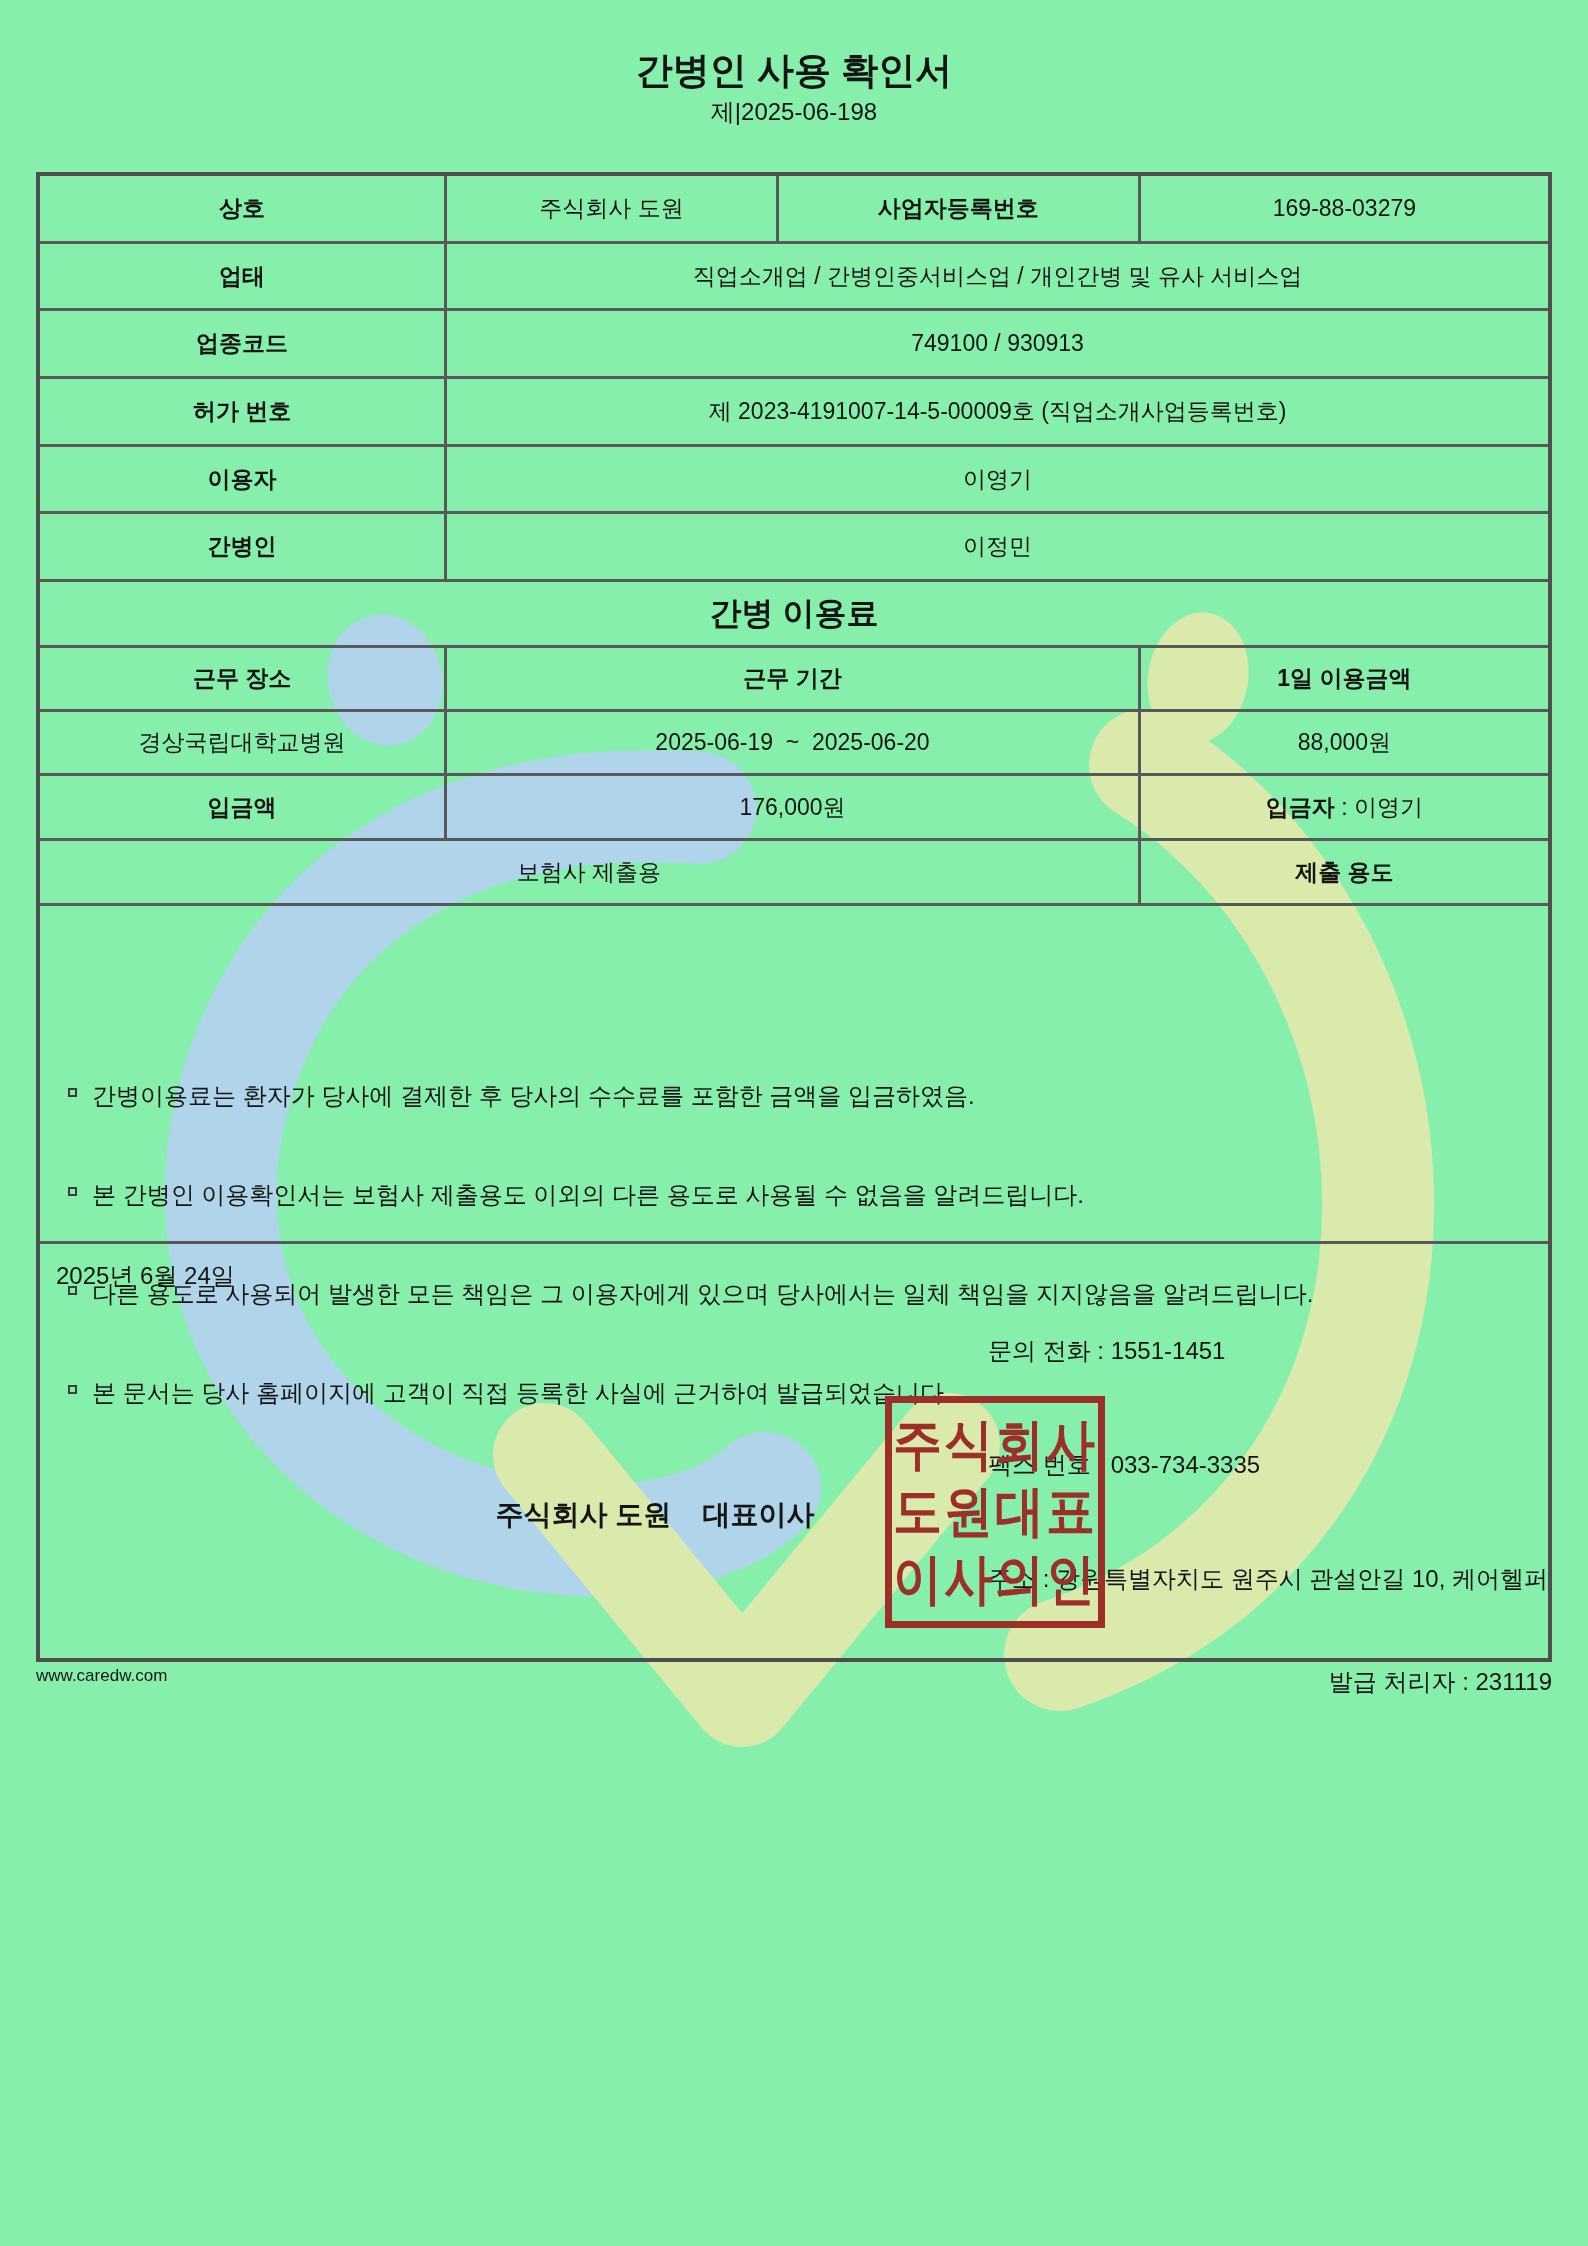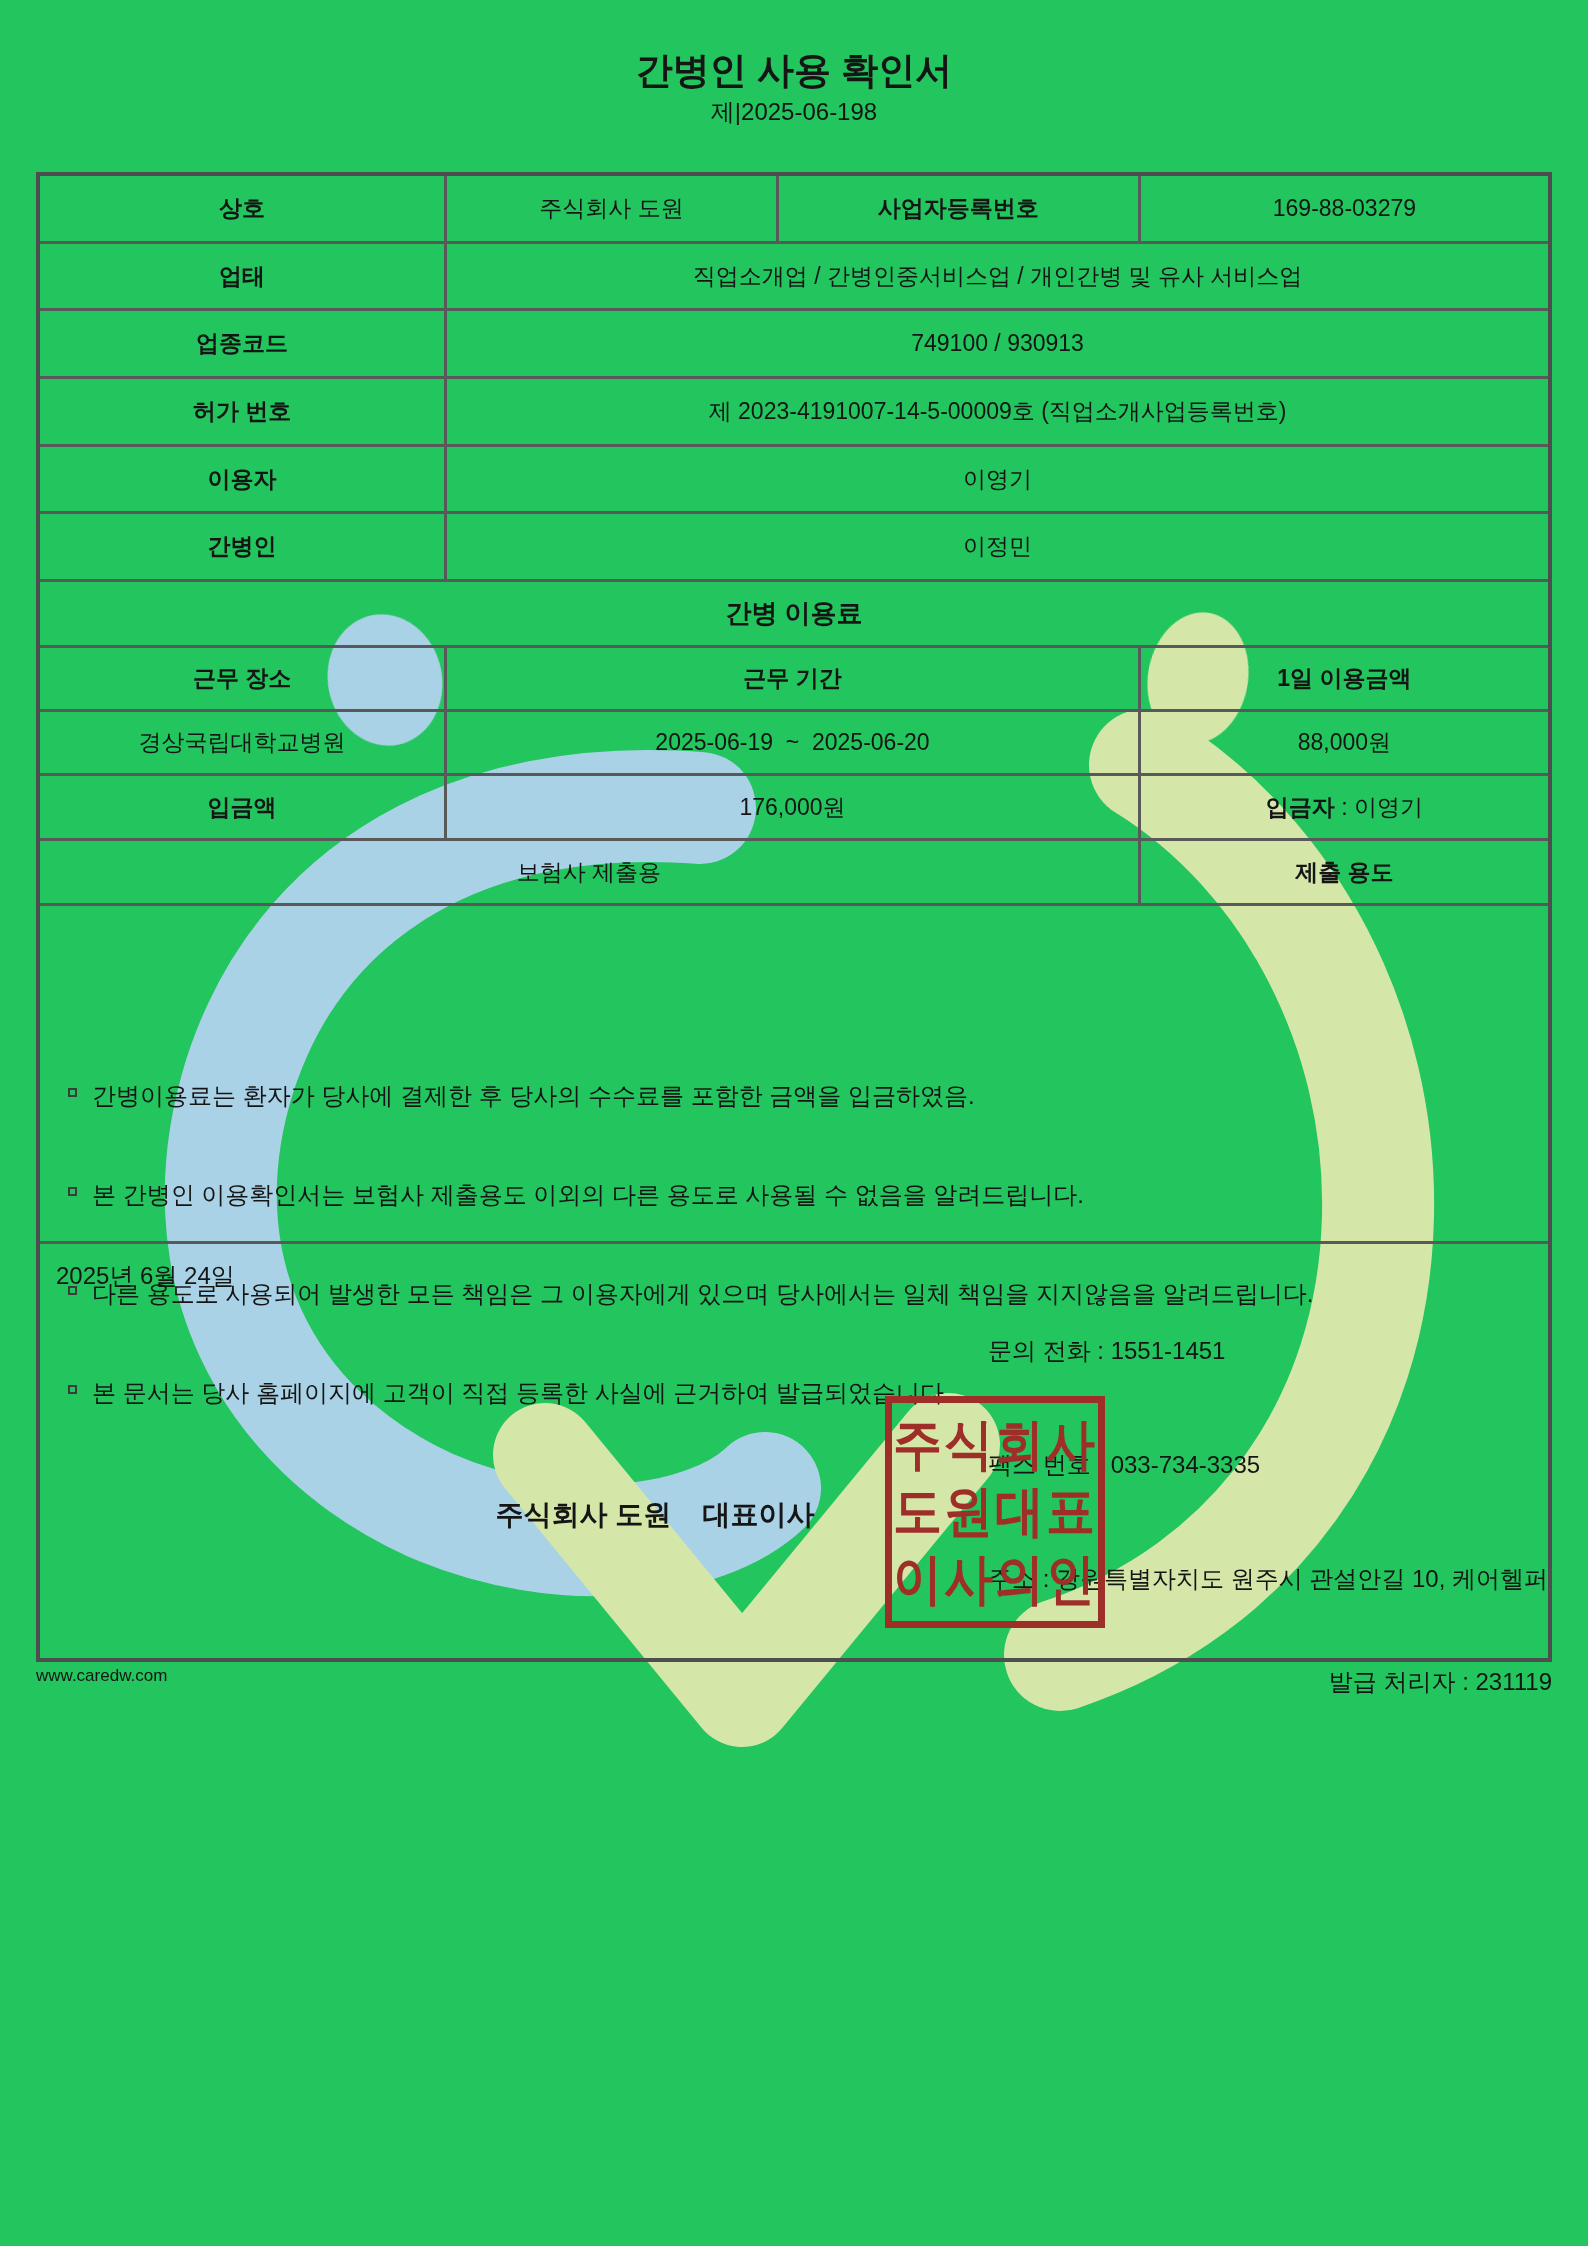--- a/index.html
+++ b/index.html
@@ -1,18 +1,18 @@
 <!DOCTYPE html>
 <html><head>
 <meta charset="utf-8">
 <style>
   * { box-sizing: border-box; margin: 0; padding: 0; }
   html, body { background: #ffffff; }
   body { font-family: "Liberation Sans", "DejaVu Sans", sans-serif; color: #151515; }
-  .page { position: relative; width: 1588px; height: 2246px; background: #22c55e; overflow: hidden; }
+  .page { position: relative; width: 1588px; height: 2246px; background: #86efac; overflow: hidden; }
 
   .watermark { position: absolute; left: 0; top: 0; z-index: 0; }
 
   .title { position: absolute; top: 46px; left: 0; width: 100%; text-align: center;
            font-size: 37px; font-weight: bold; z-index: 1; }
   .docno { position: absolute; top: 96px; left: 36px; width: 1516px; text-align: center;
            font-size: 24px; z-index: 1; }
 
   .tbl { position: absolute; left: 36px; top: 172px; width: 1516px;
          border: 4px solid #4e4e4e; z-index: 1; }
@@ -20,21 +20,21 @@
   .row:last-child { border-bottom: none; }
   .cell { display: flex; align-items: center; justify-content: center;
           border-right: 3px solid #595959; font-size: 23px; text-align: left;
           white-space: pre; }
   .cell:last-child { border-right: none; }
   .c1 { width: 27%; } .c2 { width: 22%; } .c3 { width: 24%; } .c4 { flex: 1; }
   .c23 { width: 46%; } .c234 { flex: 1; }
   .lbl { font-weight: bold; }
   .h68 { height: 68px; } .h67 { height: 67px; } .h66 { height: 66px; }
   .h65 { height: 65px; } .h64 { height: 64px; }
-  .section-cell { width: 100%; font-size: 26px; font-weight: bold; }
+  .section-cell { width: 100%; font-size: 32px; font-weight: bold; }
 
   .notes-row { height: 338px; }
   .notes-cell { display: block; width: 100%; padding: 120px 30px 0 20px; text-align: left; }
   .note-line { display: flex; align-items: flex-start; margin-bottom: 13px; font-size: 24px; }
   .note-bullet { flex: 0 0 auto; width: 9px; height: 9px; border: 2px solid #3c3c3c;
                  margin: 8px 15px 0 8px; }
 
   .issue-row { position: relative; height: 414px; display: block; }
   .issue-date { position: absolute; left: 16px; top: 16px; font-size: 24px; }
   .contact { position: absolute; left: 948px; top: 12px; font-size: 24px;

